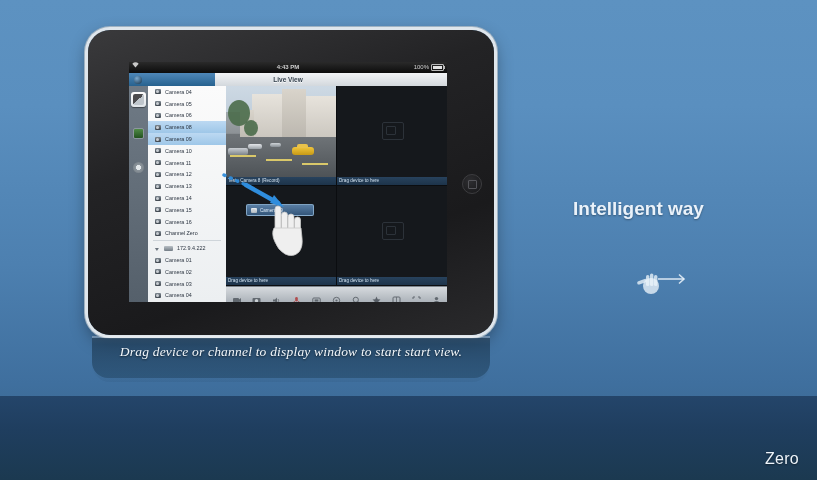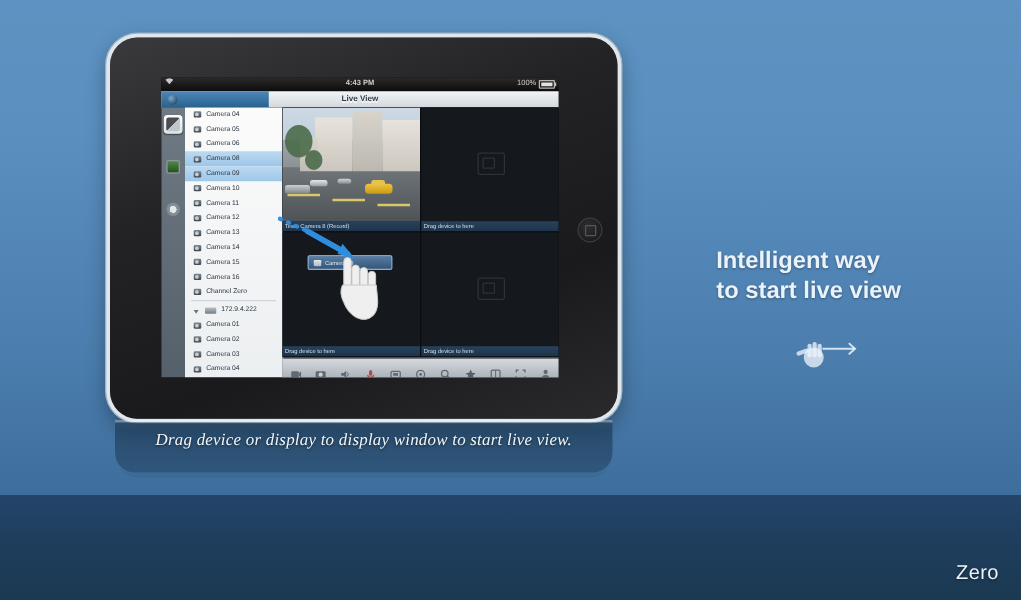--- a/index.html
+++ b/index.html
@@ -198,21 +198,20 @@
 <div id="stage">
 
   <div id="bottom-band">
     
     
   </div>
   <div id="skip">Zero</div>
 
   <div id="headline">
     <div>Intelligent way</div>
-    <div>to start live view</div>
   </div>
 
   <div id="gesture">
     <svg width="58" height="30" viewBox="0 0 58 30">
       <g fill="rgba(235,243,250,.78)">
         <circle cx="17" cy="20" r="8"></circle>
         <rect x="12" y="9" width="3.4" height="11" rx="1.6"></rect>
         <rect x="16" y="7.5" width="3.4" height="12.5" rx="1.6"></rect>
         <rect x="20" y="9" width="3.4" height="11" rx="1.6"></rect>
         <rect x="3" y="14" width="10" height="3.4" rx="1.7" transform="rotate(-20 8 15.7)"></rect>
@@ -471,15 +470,15 @@
                 <path d="M1.4 8 a3.1 3.1 0 0 1 6.2 0 z" fill="#545b62"></path>
               </svg></span>
         </div>
 
       </div>
     </div>
   </div>
 
   <div id="ipad-reflection"></div>
   <div id="caption-panel"></div>
-  <div id="caption">Drag device or display to display window to start live view.</div>
+  <div id="caption">Drag device or channel to display window to start start view.</div>
 
 </div>
 
 </body></html>

